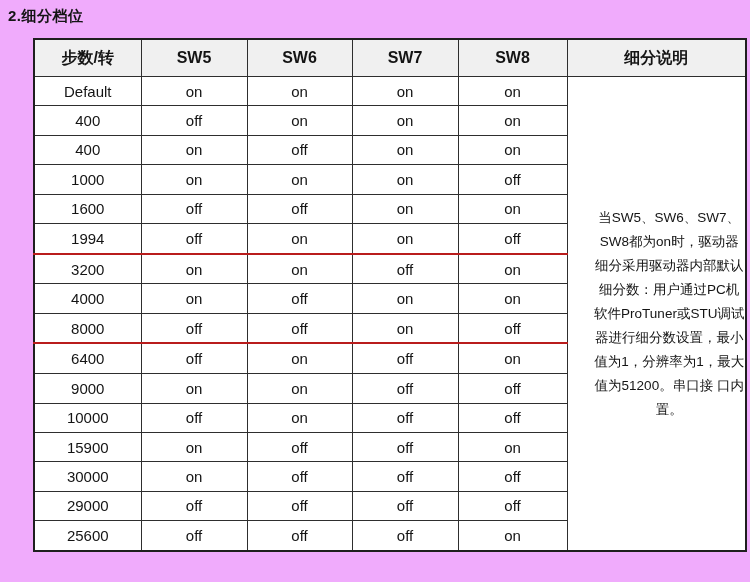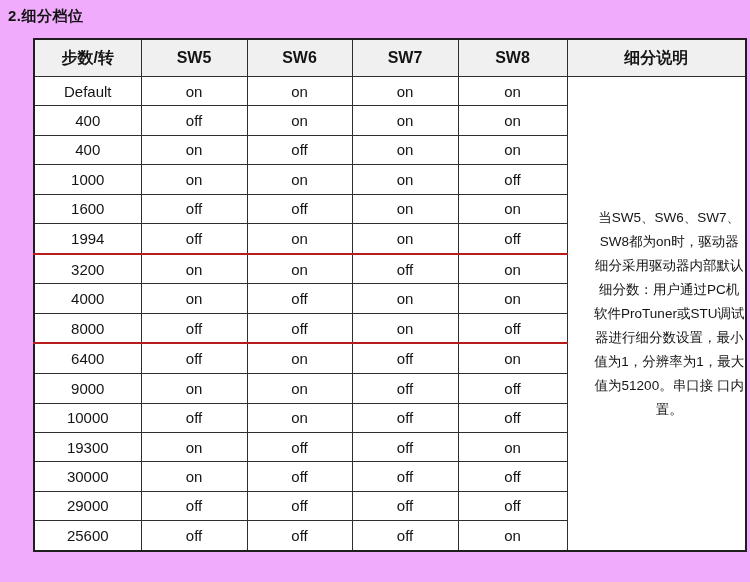--- a/index.html
+++ b/index.html
@@ -182,21 +182,21 @@
         <td>off</td>
       </tr>
       <tr>
         <td>10000</td>
         <td>off</td>
         <td>on</td>
         <td>off</td>
         <td>off</td>
       </tr>
       <tr>
-        <td>19300</td>
+        <td>15900</td>
         <td>on</td>
         <td>off</td>
         <td>off</td>
         <td>on</td>
       </tr>
       <tr>
         <td>30000</td>
         <td>on</td>
         <td>off</td>
         <td>off</td>

